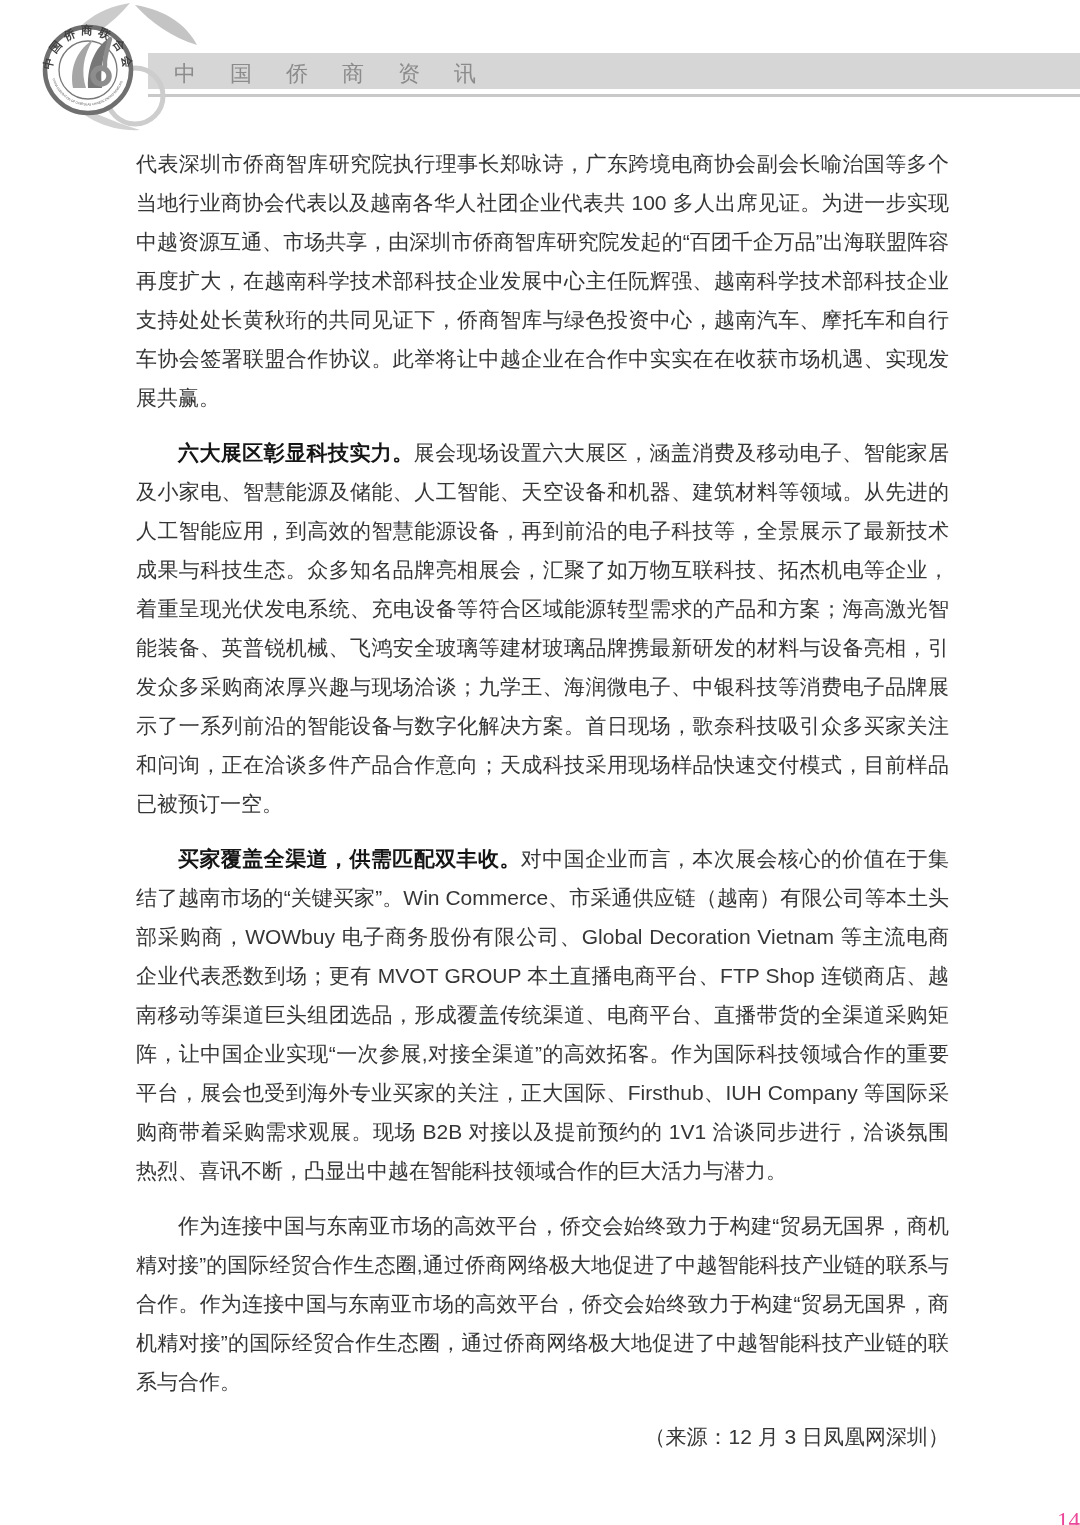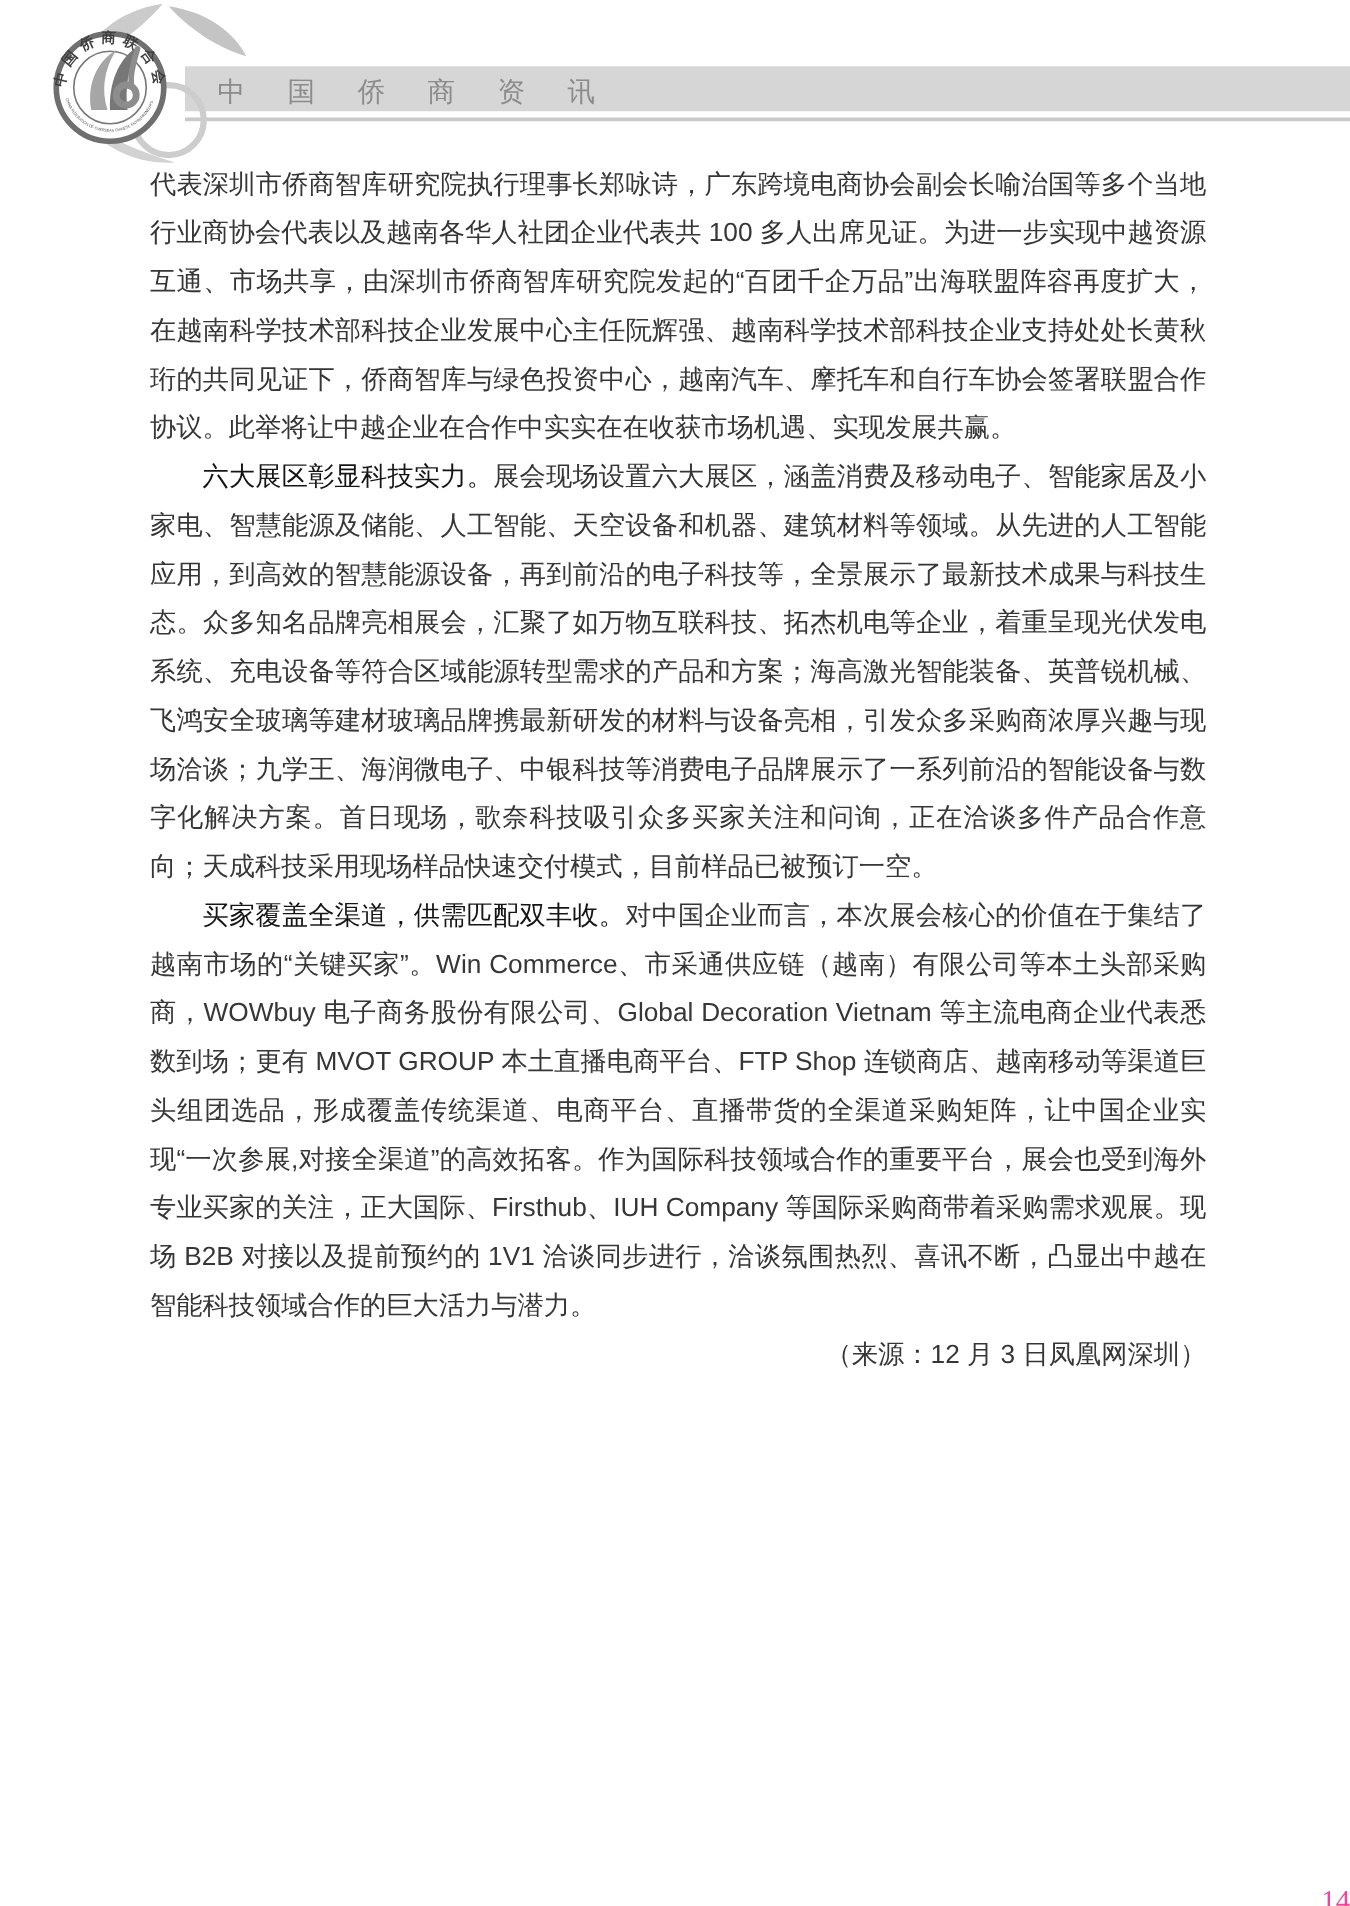--- a/index.html
+++ b/index.html
@@ -16,23 +16,23 @@
     margin:0; padding-left:26px; font-size:22px; font-weight:normal;
     color:#8b8b8b; letter-spacing:34px; white-space:nowrap;
   }
   .rule { position:absolute; left:148px; right:0; top:94px; height:3px; background:#c9c9c9; z-index:1; }
   .logo { position:absolute; left:35px; top:0; width:200px; height:150px; z-index:2; }
   
   .content {
     position:absolute; left:120px; top:128px; width:845px;
     font-size:21px; line-height:39px; color:#363636; text-align:justify;
   }
-  .content p { margin:0; }
+  .content p { margin:16px; }
   p.indent { text-indent:2em; }
-  .lead { font-weight:normal; color:#151515; }
+  .lead { font-weight:bold; color:#151515; }
   .source { text-align:right; margin-top:0; }
   
   .pageno {
     position:absolute; top:1508px; left:0; width:100%; text-align:right;
     font-family:"Liberation Serif", serif; font-size:23px; color:#ec4899;
   }
 </style>
 </head>
 <body>
 
@@ -73,18 +73,19 @@
         <circle cx="66" cy="76" r="8" fill="none" stroke="#8d8d8d" stroke-width="5.5"></circle>
         <path d="M 75,39 C 72,50 69,58 70,66" fill="none" stroke="#8d8d8d" stroke-width="4.5" stroke-linecap="round"></path>
       </g>
     </g>
   </svg>
 
   <div class="content">
     <p><span class="lead"></span><span>代表深圳市侨商智库研究院执行理事长郑咏诗，广东跨境电商协会副会长喻治国等多个当地行业商协会代表以及越南各华人社团企业代表共 100 多人出席见证。为进一步实现中越资源互通、市场共享，由深圳市侨商智库研究院发起的“百团千企万品”出海联盟阵容再度扩大，在越南科学技术部科技企业发展中心主任阮辉强、越南科学技术部科技企业支持处处长黄秋珩的共同见证下，侨商智库与绿色投资中心，越南汽车、摩托车和自行车协会签署联盟合作协议。此举将让中越企业在合作中实实在在收获市场机遇、实现发展共赢。</span></p>
     <p class="indent"><span class="lead">六大展区彰显科技实力。</span><span>展会现场设置六大展区，涵盖消费及移动电子、智能家居及小家电、智慧能源及储能、人工智能、天空设备和机器、建筑材料等领域。从先进的人工智能应用，到高效的智慧能源设备，再到前沿的电子科技等，全景展示了最新技术成果与科技生态。众多知名品牌亮相展会，汇聚了如万物互联科技、拓杰机电等企业，着重呈现光伏发电系统、充电设备等符合区域能源转型需求的产品和方案；海高激光智能装备、英普锐机械、飞鸿安全玻璃等建材玻璃品牌携最新研发的材料与设备亮相，引发众多采购商浓厚兴趣与现场洽谈；九学王、海润微电子、中银科技等消费电子品牌展示了一系列前沿的智能设备与数字化解决方案。首日现场，歌奈科技吸引众多买家关注和问询，正在洽谈多件产品合作意向；天成科技采用现场样品快速交付模式，目前样品已被预订一空。</span></p>
     <p class="indent"><span class="lead">买家覆盖全渠道，供需匹配双丰收。</span><span>对中国企业而言，本次展会核心的价值在于集结了越南市场的“关键买家”。Win Commerce、市采通供应链（越南）有限公司等本土头部采购商，WOWbuy 电子商务股份有限公司、Global Decoration Vietnam 等主流电商企业代表悉数到场；更有 MVOT GROUP 本土直播电商平台、FTP Shop 连锁商店、越南移动等渠道巨头组团选品，形成覆盖传统渠道、电商平台、直播带货的全渠道采购矩阵，让中国企业实现“一次参展,对接全渠道”的高效拓客。作为国际科技领域合作的重要平台，展会也受到海外专业买家的关注，正大国际、Firsthub、IUH Company 等国际采购商带着采购需求观展。现场 B2B 对接以及提前预约的 1V1 洽谈同步进行，洽谈氛围热烈、喜讯不断，凸显出中越在智能科技领域合作的巨大活力与潜力。</span></p>
+    <p class="indent"><span class="lead"></span><span>作为连接中国与东南亚市场的高效平台，侨交会始终致力于构建“贸易无国界，商机精对接”的国际经贸合作生态圈,通过侨商网络极大地促进了中越智能科技产业链的联系与合作。作为连接中国与东南亚市场的高效平台，侨交会始终致力于构建“贸易无国界，商机精对接”的国际经贸合作生态圈，通过侨商网络极大地促进了中越智能科技产业链的联系与合作。</span></p>
     <p class="source">（来源：12 月 3 日凤凰网深圳）</p>
   </div>
 
   <div class="pageno">14</div>
 
 </div>
 
 </body></html>

